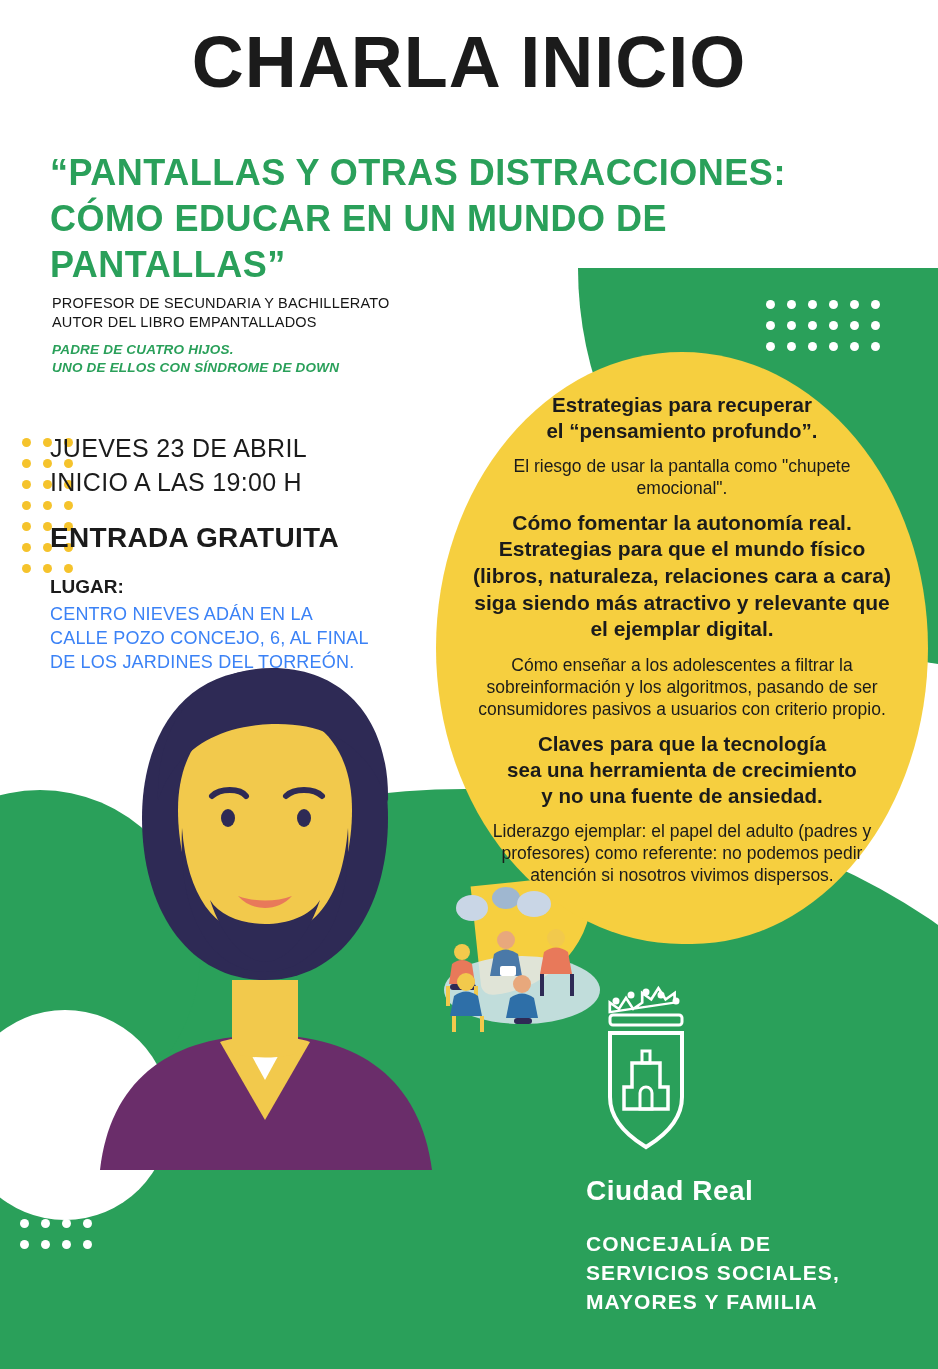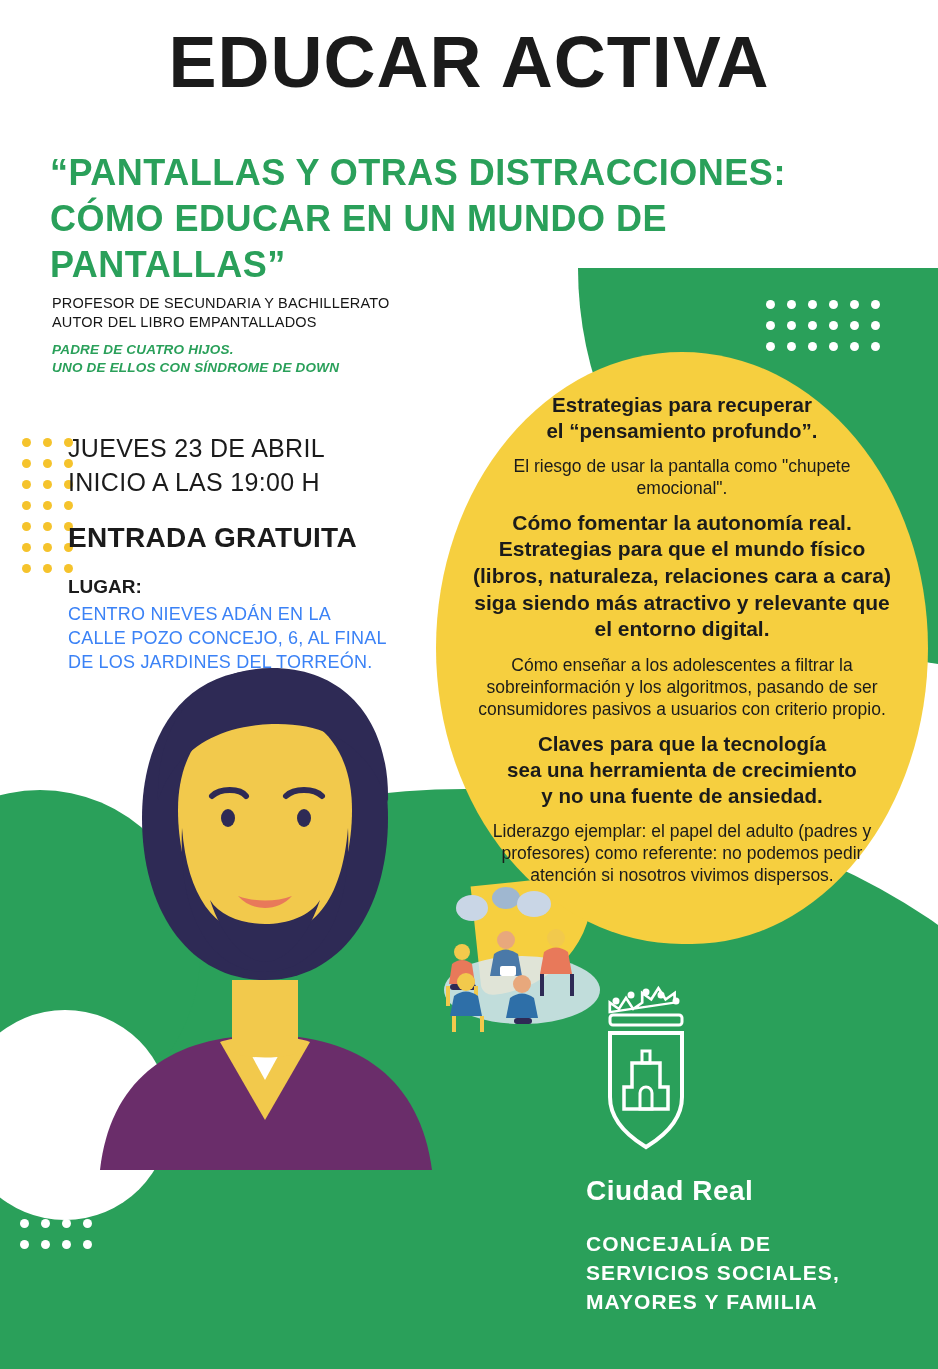--- a/index.html
+++ b/index.html
@@ -106,21 +106,21 @@
   .speaker-role{
     font-size:14.5px;color:#161616;line-height:1.32;margin-top:6px;letter-spacing:0.2px;
   }
   .speaker-note{
     font-size:13.5px;color:#2aa05a;font-weight:bold;font-style:italic;
     line-height:1.35;margin-top:9px;letter-spacing:0.2px;
   }
 
   
   .info{
-    position:absolute;left:68px;top:432px;width:380px;z-index:6;
+    position:absolute;left:50px;top:432px;width:380px;z-index:6;
   }
   .info-date{
     font-size:25px;color:#1b1b1b;line-height:1.35;letter-spacing:0.3px;
   }
   .info-free{
     font-size:28px;font-weight:bold;color:#1b1b1b;margin-top:22px;letter-spacing:0.3px;
   }
   .info-place-label{
     font-size:19px;font-weight:bold;color:#1b1b1b;margin-top:22px;
   }
@@ -238,21 +238,21 @@
     <span></span>
       <span></span>
       <span></span>
       <span></span>
     <span></span>
       <span></span>
       <span></span>
       <span></span>
   </div>
 
-  <div class="title">EDUCAR ACTIVA</div>
+  <div class="title">CHARLA INICIO</div>
   <div class="subtitle">
     <div>“PANTALLAS Y OTRAS DISTRACCIONES:</div>
     <div>CÓMO EDUCAR EN UN MUNDO DE PANTALLAS”</div>
   </div>
 
   <div class="speaker">
     <div class="speaker-role">
       <div>PROFESOR DE SECUNDARIA Y BACHILLERATO</div>
       <div>AUTOR DEL LIBRO EMPANTALLADOS</div>
     </div>
@@ -283,21 +283,21 @@
       <span>Estrategias para recuperar</span><br>
       <span>el “pensamiento profundo”.</span>
     </p>
     <p class="b-norm">
       <span>El riesgo de usar la pantalla como "chupete emocional".</span>
     </p>
     <p class="b-big">
       <span>Cómo fomentar la autonomía real. Estrategias</span>
       <span>para que el mundo físico (libros, naturaleza,</span>
       <span>relaciones cara a cara) siga siendo más</span>
-      <span>atractivo y relevante que el entorno digital.</span>
+      <span>atractivo y relevante que el ejemplar digital.</span>
     </p>
     <p class="b-norm">
       <span>Cómo enseñar a los adolescentes a filtrar la</span>
       <span>sobreinformación y los algoritmos, pasando de ser</span>
       <span>consumidores pasivos a usuarios con criterio propio.</span>
     </p>
     <p class="b-strong">
       <span>Claves para que la tecnología</span><br>
       <span>sea una herramienta de crecimiento</span><br>
       <span>y no una fuente de ansiedad.</span>

